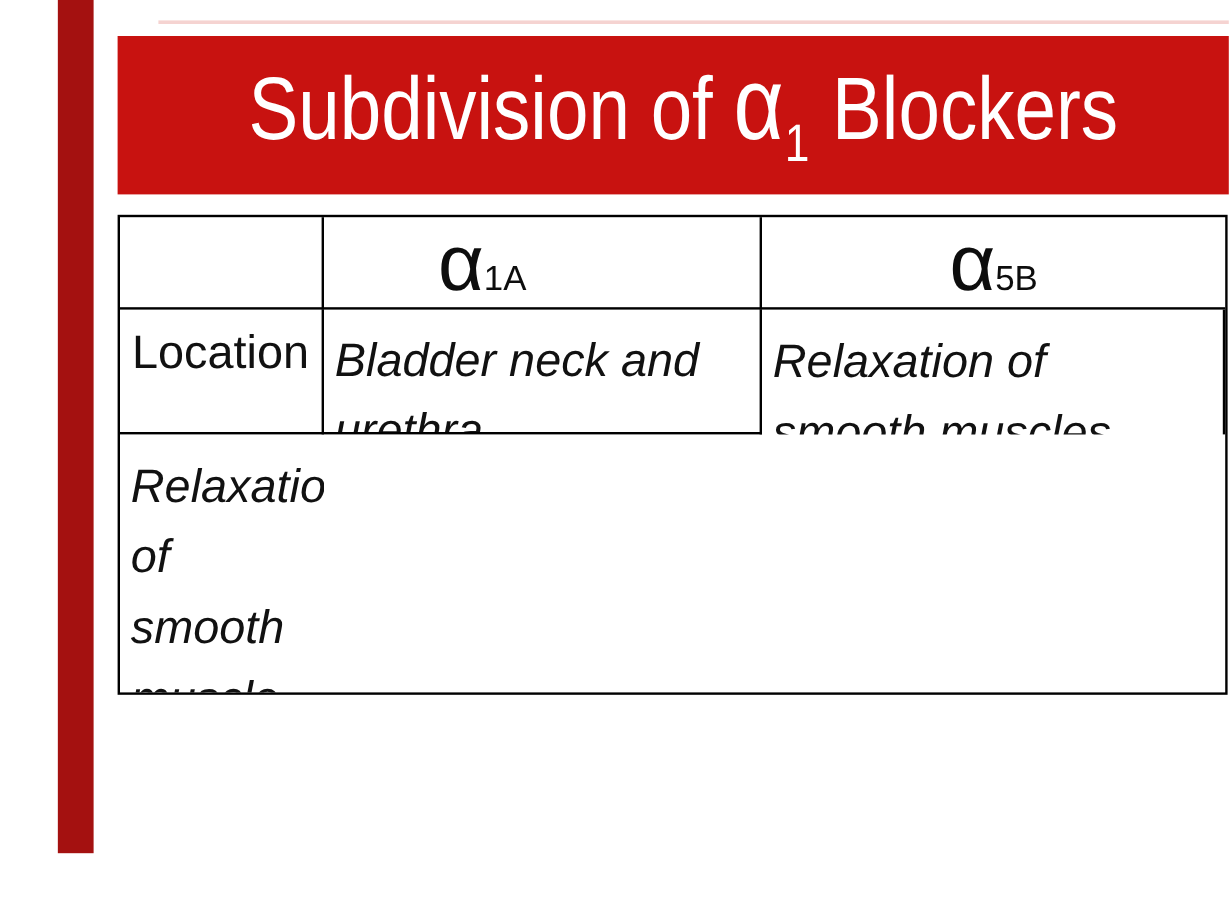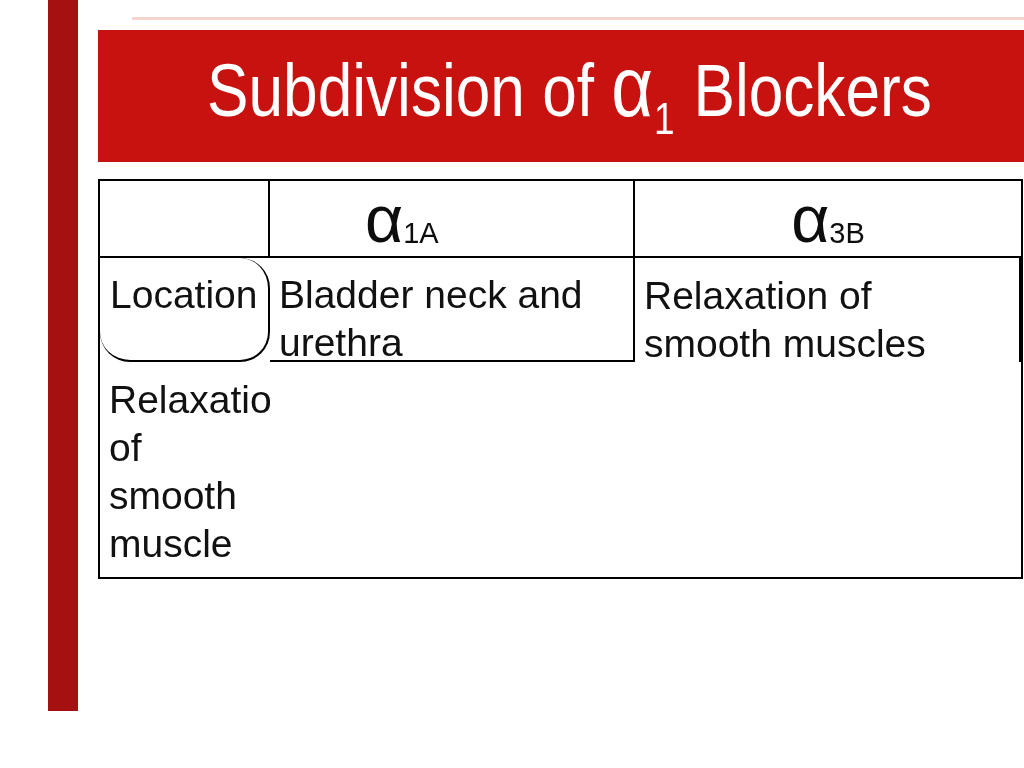--- a/index.html
+++ b/index.html
@@ -86,27 +86,27 @@
     font-weight: 400;
     position: relative;
     top: 15px;
     color: #0d0d0d;
   }
 
   .c-label {
     font-size: 39px;
     line-height: 48px;
     padding: 13px 0 10px 10px;
-    border-radius: 30px;
   }
   .c-body {
     font-size: 39px;
-    line-height: 48px;
+    line-height: 59px;
     padding: 13px 8px 18px 9px;
     white-space: pre-line;
+    font-style: italic;
   }
   .r3 { padding-top: 14px; }
 </style>
 </head>
 <body>
 
 <div class="slide" style="color: rgb(17, 17, 17); margin-left: 48px;">
 
   <div class="left-bar" style="background: rgb(164, 17, 16);"></div>
 
@@ -118,21 +118,21 @@
 
   <div class="tbl">
 
     <div class="cell b-r b-b"></div>
     <div class="cell b-r b-b c-head c-head-a">
         <span class="h-alpha">α</span>
         <span class="h-sub">1A</span>
       </div>
     <div class="cell b-b c-head c-head-b">
         <span class="h-alpha">α</span>
-        <span class="h-sub">3B</span>
+        <span class="h-sub">5B</span>
       </div>
 
     <div class="cell b-r b-b c-label">Location</div>
     <div class="cell b-r b-b c-body">Bladder neck and
 urethra</div>
 
     <div class="cell b-r c-body r3">Relaxation of
 smooth muscles
 and opening of
 urethral urine flow</div>

